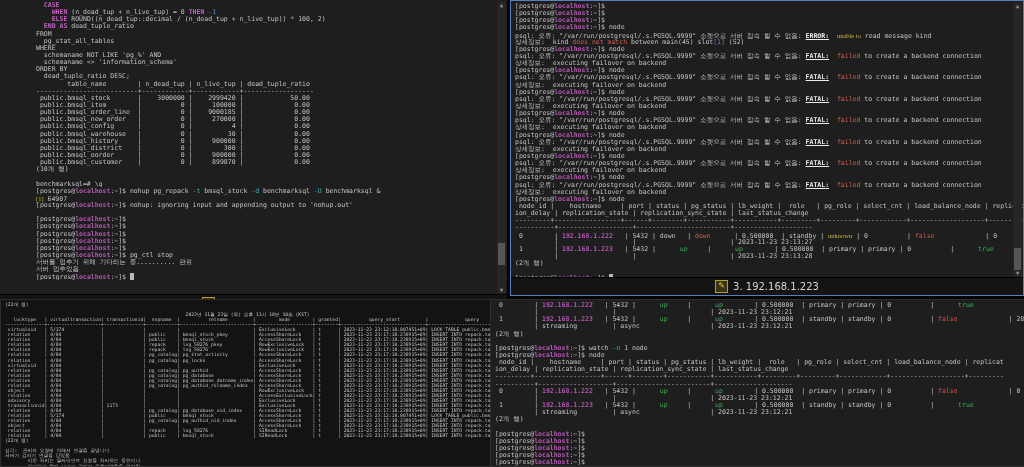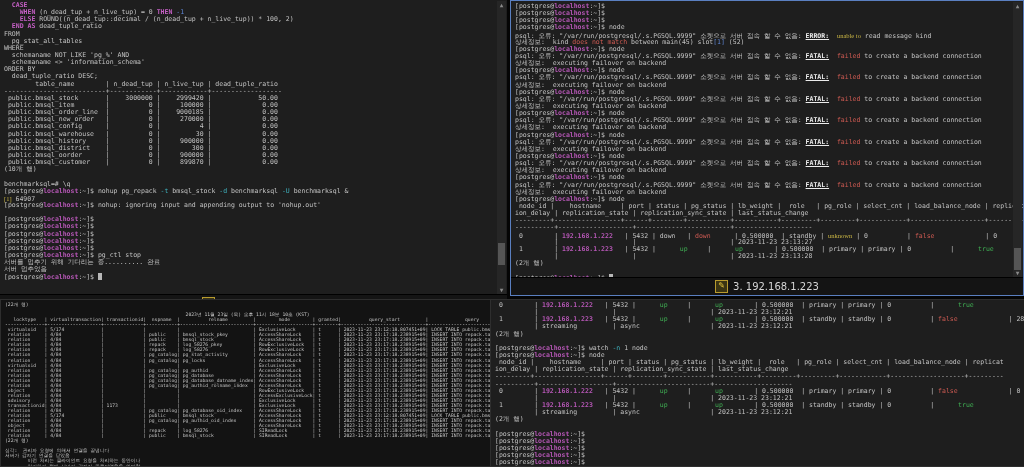--- a/index.html
+++ b/index.html
@@ -30,21 +30,21 @@
   .sb .arr{position:absolute;left:0;width:9px;height:8px;color:#8a8a8a;font-size:6px;line-height:8px;text-align:center;}
   .sb .arr.up{top:0;}
   .sb .arr.dn{bottom:0;}
   .sb .thumb{position:absolute;left:1px;width:7px;background:#555;}
 </style>
 </head>
 <body>
 
 <div id="screen">
 
-  <div class="pane" style="left:0;top:0;width:507px;height:312px;">
+  <div class="pane" style="left:0;top:0;width:507px;height:312px;padding-left:32px;">
     <pre class="term t7"><div class="ln"><span class="k">  CASE</span></div><div class="ln"><span class="d">    </span><span class="k">WHEN</span><span class="d"> (n_dead_tup + n_live_tup) = 0 </span><span class="k">THEN</span><span class="d"> </span><span class="n">-1</span></div><div class="ln"><span class="d">    </span><span class="k">ELSE</span><span class="d"> ROUND((n_dead_tup::decimal / (n_dead_tup + n_live_tup)) * 100, 2)</span></div><div class="ln"><span class="k">  END AS</span><span class="d"> dead_tuple_ratio</span></div><div class="ln"><span class="d">FROM</span></div><div class="ln"><span class="d">  pg_stat_all_tables</span></div><div class="ln"><span class="d">WHERE</span></div><div class="ln"><span class="d">  schemaname NOT LIKE 'pg_%' AND</span></div><div class="ln"><span class="d">  schemaname &lt;&gt; 'information_schema'</span></div><div class="ln"><span class="d">ORDER BY</span></div><div class="ln"><span class="d">  dead_tuple_ratio DESC;</span></div><div class="ln"><span class="d">        table_name        | n_dead_tup | n_live_tup | dead_tuple_ratio</span></div><div class="ln"><span class="d">--------------------------+------------+------------+------------------</span></div><div class="ln"><span class="d"> public.bmsql_stock       |    3000000 |    2999420 |            50.00</span></div><div class="ln"><span class="d"> public.bmsql_item        |          0 |     100000 |             0.00</span></div><div class="ln"><span class="d"> public.bmsql_order_line  |          0 |    9000185 |             0.00</span></div><div class="ln"><span class="d"> public.bmsql_new_order   |          0 |     270000 |             0.00</span></div><div class="ln"><span class="d"> public.bmsql_config      |          0 |          4 |             0.00</span></div><div class="ln"><span class="d"> public.bmsql_warehouse   |          0 |         30 |             0.00</span></div><div class="ln"><span class="d"> public.bmsql_history     |          0 |     900000 |             0.00</span></div><div class="ln"><span class="d"> public.bmsql_district    |          0 |        300 |             0.00</span></div><div class="ln"><span class="d"> public.bmsql_oorder      |          0 |     900000 |             0.00</span></div><div class="ln"><span class="d"> public.bmsql_customer    |          0 |     899870 |             0.00</span></div><div class="ln"><span class="d">(10개 행)</span></div><div class="ln"> </div><div class="ln"><span class="d">benchmarksql=# \q</span></div><div class="ln"><span class="d">[postgres@</span><span class="h">localhost</span><span class="d">:~]$</span><span class="d"> nohup pg_repack </span><span class="c">-t</span><span class="d"> bmsql_stock </span><span class="c">-d</span><span class="d"> benchmarksql </span><span class="c">-U</span><span class="d"> benchmarksql &amp;</span></div><div class="ln"><span class="y">[1]</span><span class="d"> 64907</span></div><div class="ln"><span class="d">[postgres@</span><span class="h">localhost</span><span class="d">:~]$</span><span class="d"> nohup: ignoring input and appending output to 'nohup.out'</span></div><div class="ln"> </div><div class="ln"><span class="d">[postgres@</span><span class="h">localhost</span><span class="d">:~]$</span></div><div class="ln"><span class="d">[postgres@</span><span class="h">localhost</span><span class="d">:~]$</span></div><div class="ln"><span class="d">[postgres@</span><span class="h">localhost</span><span class="d">:~]$</span></div><div class="ln"><span class="d">[postgres@</span><span class="h">localhost</span><span class="d">:~]$</span></div><div class="ln"><span class="d">[postgres@</span><span class="h">localhost</span><span class="d">:~]$</span></div><div class="ln"><span class="d">[postgres@</span><span class="h">localhost</span><span class="d">:~]$</span><span class="d"> pg_ctl stop</span></div><div class="ln"><span class="d">서버를 멈추기 위해 기다리는 중.......... 완료</span></div><div class="ln"><span class="d">서버 멈추었음</span></div><div class="ln"><span class="d">[postgres@</span><span class="h">localhost</span><span class="d">:~]$</span><span class="d"> </span><span class="cur"></span></div></pre>
     <div class="sb" style="top:1px;bottom:18px;">
       <div class="arr up">▲</div>
       <div class="thumb" style="top:242px;height:22px;"></div>
       <div class="arr dn">▼</div>
     </div>
     <div class="label-bar">
       <span class="mx-icon">✎</span>
       <span>4. 192.168.1.222</span>
     </div>

